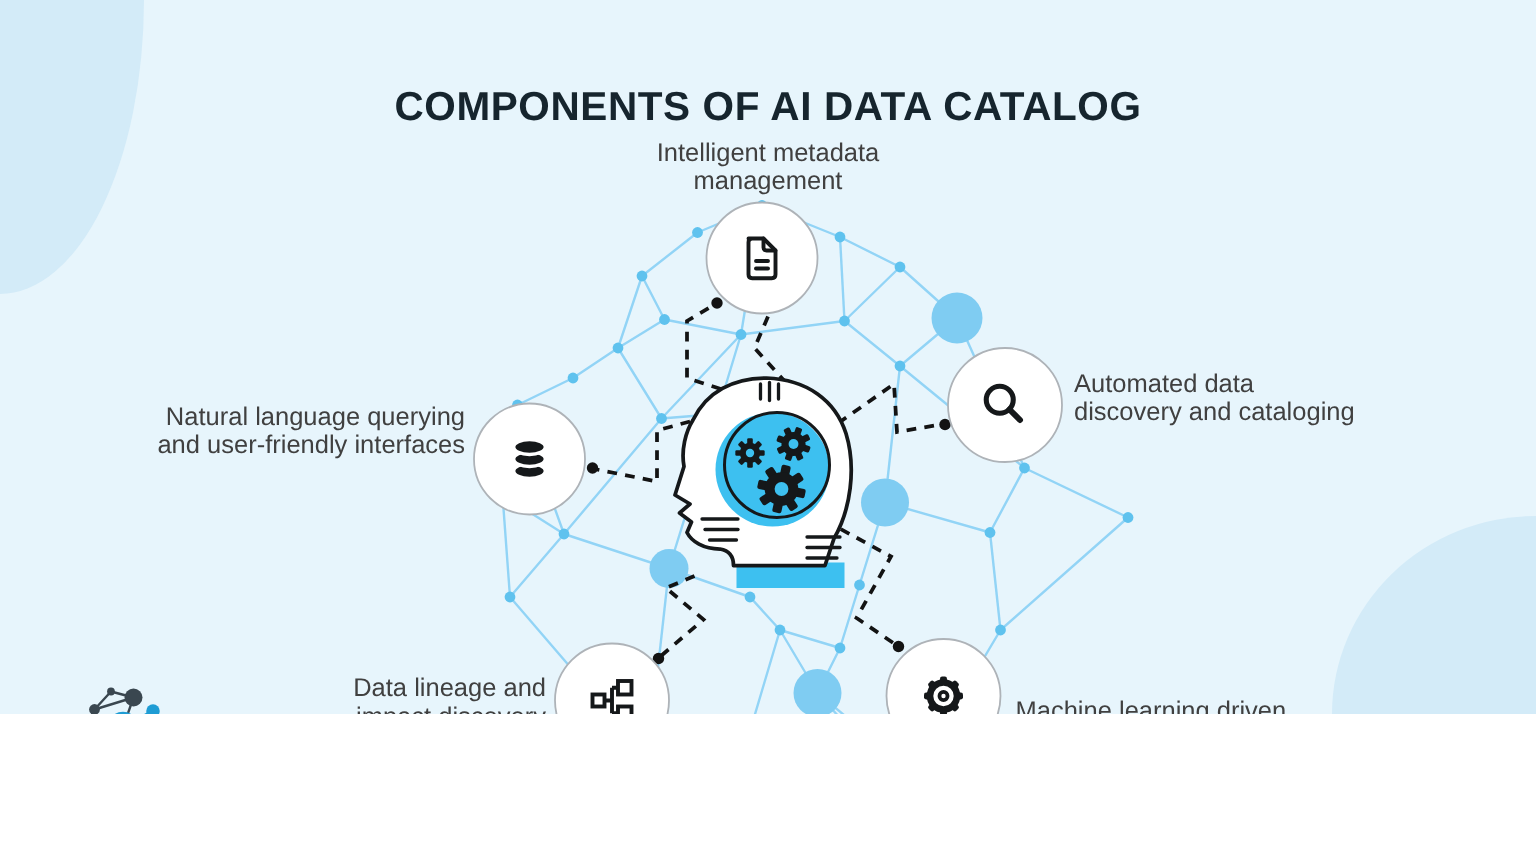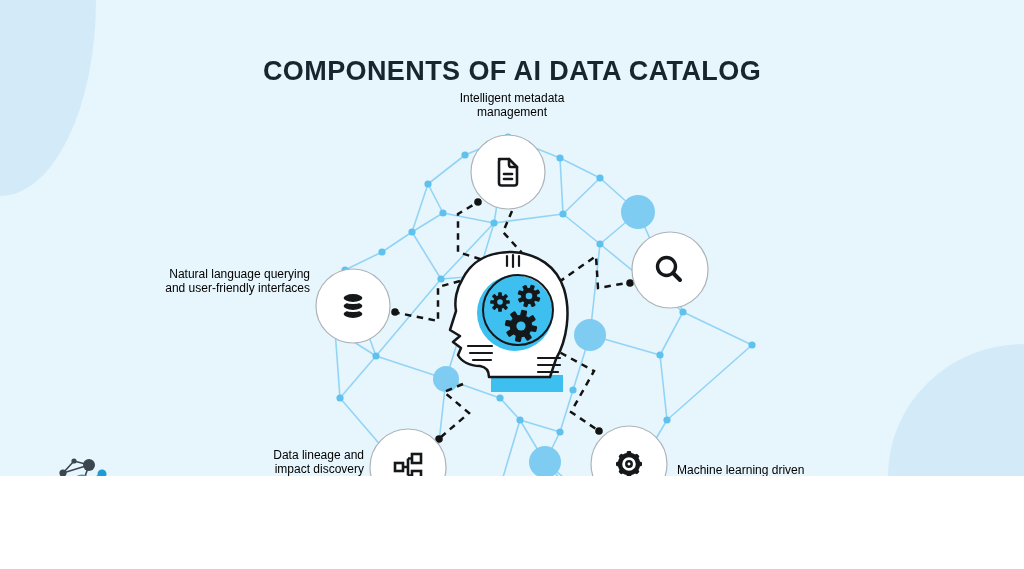--- a/index.html
+++ b/index.html
@@ -8,21 +8,21 @@
     background:#e7f5fc;font-family:"Liberation Sans",sans-serif;
   }
   .corner{position:absolute;background:#d3ebf8;}
   .corner.tl{left:0;top:0;width:96px;height:196px;border-radius:0 0 100% 0;}
   .corner.br{right:0;bottom:0;width:136px;height:132px;border-radius:100% 0 0 0;}
   .title{
     position:absolute;left:0;top:56px;width:1024px;text-align:center;
     font-size:27px;font-weight:bold;letter-spacing:.4px;color:#16252e;
   }
   .lbl{
-    position:absolute;font-size:12px;line-height:1.14;color:#000000;
+    position:absolute;font-size:17px;line-height:1.14;color:#404040;
     white-space:pre-line;
   }
   .lbl.c-top{left:352px;top:92px;width:320px;text-align:center;}
   .lbl.c-right{left:716px;top:246px;width:230px;text-align:left;}
   .lbl.c-left{left:58px;top:268px;width:252px;text-align:right;}
   .lbl.c-bl{left:112px;top:449px;width:252px;text-align:right;}
   .lbl.c-br{left:677px;top:464px;width:260px;text-align:left;}
   svg.graphic{position:absolute;left:0;top:0;}
 </style>
 </head>
@@ -224,20 +224,22 @@
       </g>
       <circle cx="30" cy="33" r="10.5" fill="#1e9cd4"></circle>
       <circle cx="50" cy="22" r="4.5" fill="#1e9cd4"></circle>
     </g>
   </svg>
 
   <div class="title">COMPONENTS OF AI DATA CATALOG</div>
 
   <div class="lbl c-top">Intelligent metadata
 management</div>
+  <div class="lbl c-right">Automated data
+discovery and cataloging</div>
   <div class="lbl c-left">Natural language querying
 and user-friendly interfaces</div>
   <div class="lbl c-bl">Data lineage and
 impact discovery</div>
   <div class="lbl c-br">Machine learning driven
 search and recommendations</div>
 
 </div>
 
 </body></html>

